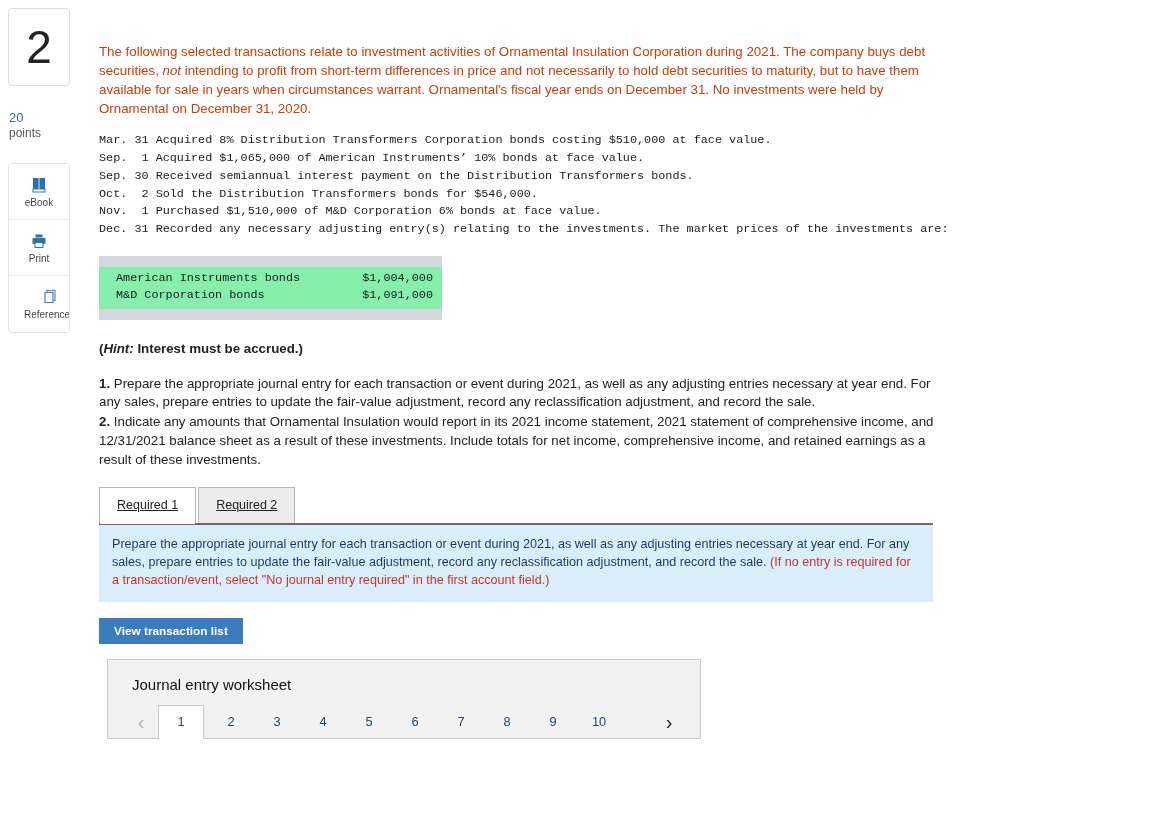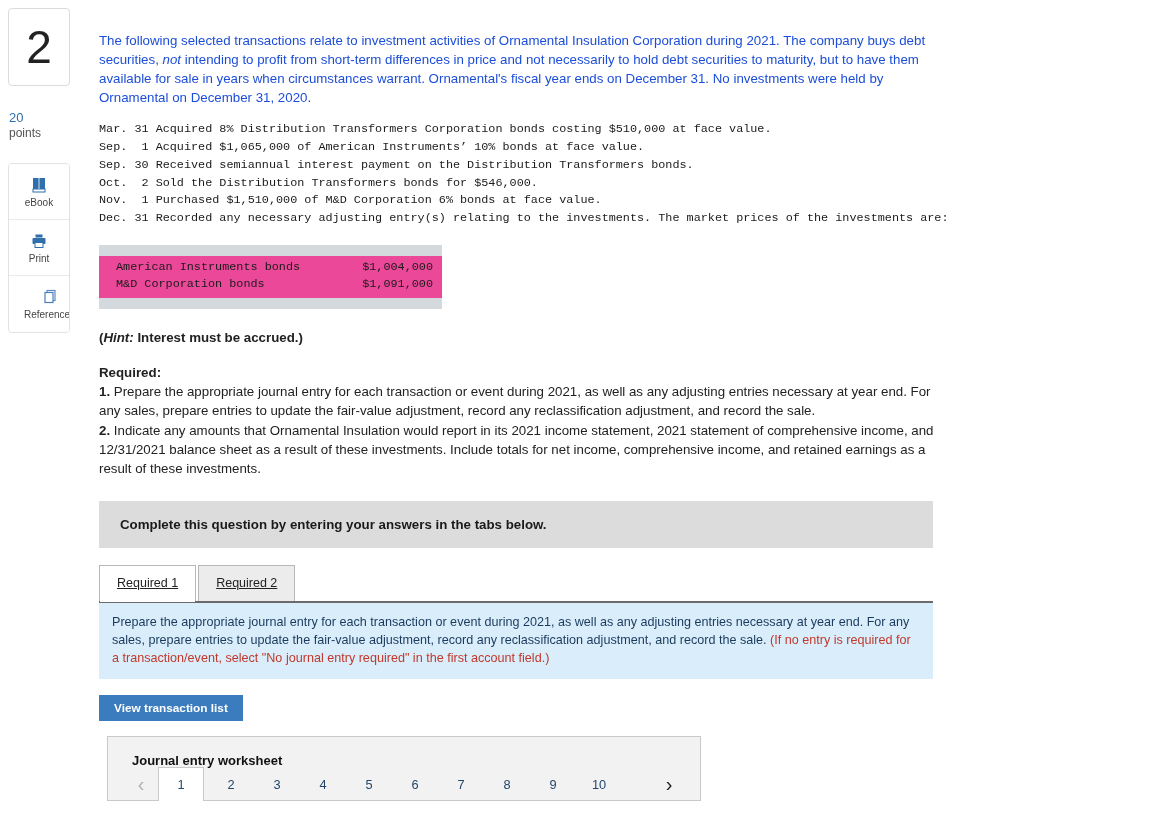--- a/index.html
+++ b/index.html
@@ -85,25 +85,25 @@
 
   
   #main {
     position: absolute;
     left: 99px;
     top: 0;
     width: 1045px;
   }
 
   #intro-paragraph {
-    margin-top: 32px;
+    margin-top: 43px;
     width: 843px;
     font-size: 13.3px;
     line-height: 1.42;
-    color: #1d4ed8;
+    color: #c2410c;
   }
   #intro-paragraph em { font-style: italic; }
 
   
   #transaction-list {
     margin-top: 12px;
     font-family: "Liberation Mono", monospace;
     font-size: 11.8px;
     line-height: 1.52;
     color: #1a1a1a;
@@ -116,21 +116,21 @@
     width: 343px;
     font-family: "Liberation Mono", monospace;
     font-size: 11.8px;
     color: #1a1a1a;
   }
   #market-price-table .tbl-bar {
     height: 11px;
     background: #d4d9de;
   }
   #market-price-table .tbl-body {
-    background: #ec4899;
+    background: #86efac;
     padding: 3px 0 4px 0;
   }
   #market-price-table .tbl-row {
     display: flex;
     justify-content: space-between;
     padding: 0 9px 0 17px;
     line-height: 1.45;
   }
   #market-price-table .tbl-row .amt {
     text-align: right;
@@ -248,24 +248,25 @@
   
   #journal-worksheet {
     margin-top: 15px;
     margin-left: 8px;
     width: 594px;
     background: #f2f2f2;
     border: 1px solid #c9c9c9;
     padding: 16px 0 0 0;
   }
   #journal-worksheet .ws-title {
-    font-size: 13px;
-    font-weight: bold;
+    font-size: 15px;
+    font-weight: normal;
     color: #111111;
     padding-left: 24px;
+    margin-bottom: 13px;
   }
   #ws-pager {
     display: flex;
     align-items: flex-end;
     padding: 0 18px 0 20px;
     height: 32px;
     position: relative;
   }
   .pager-arrow {
     width: 26px;
@@ -383,28 +384,24 @@
         <span class="nm">M&amp;D Corporation bonds</span>
         <span class="amt">$1,091,000</span>
       </div>
     </div>
     <div class="tbl-bar"></div>
   </div>
 
   <div id="hint-line"><span>(</span><i>Hint:</i><span> Interest must be accrued.)</span></div>
 
   <div id="required-block">
-    <span class="req-head">Required:</span>
     <span class="req-item"><span class="req-num">1.</span><span> Prepare the appropriate journal entry for each transaction or event during 2021, as well as any adjusting entries necessary at year end. For any sales, prepare entries to update the fair-value adjustment, record any reclassification adjustment, and record the sale.</span></span>
     <span class="req-item"><span class="req-num">2.</span><span> Indicate any amounts that Ornamental Insulation would report in its 2021 income statement, 2021 statement of comprehensive income, and 12/31/2021 balance sheet as a result of these investments. Include totals for net income, comprehensive income, and retained earnings as a result of these investments.</span></span>
   </div>
 
-  <div id="complete-banner">
-    <span class="banner-text">Complete this question by entering your answers in the tabs below.</span>
-  </div>
 
   <div id="required-tabs">
     <div class="req-tab active">
       <span>Required 1</span>
     </div>
     <div class="req-tab">
       <span>Required 2</span>
     </div>
   </div>
 

